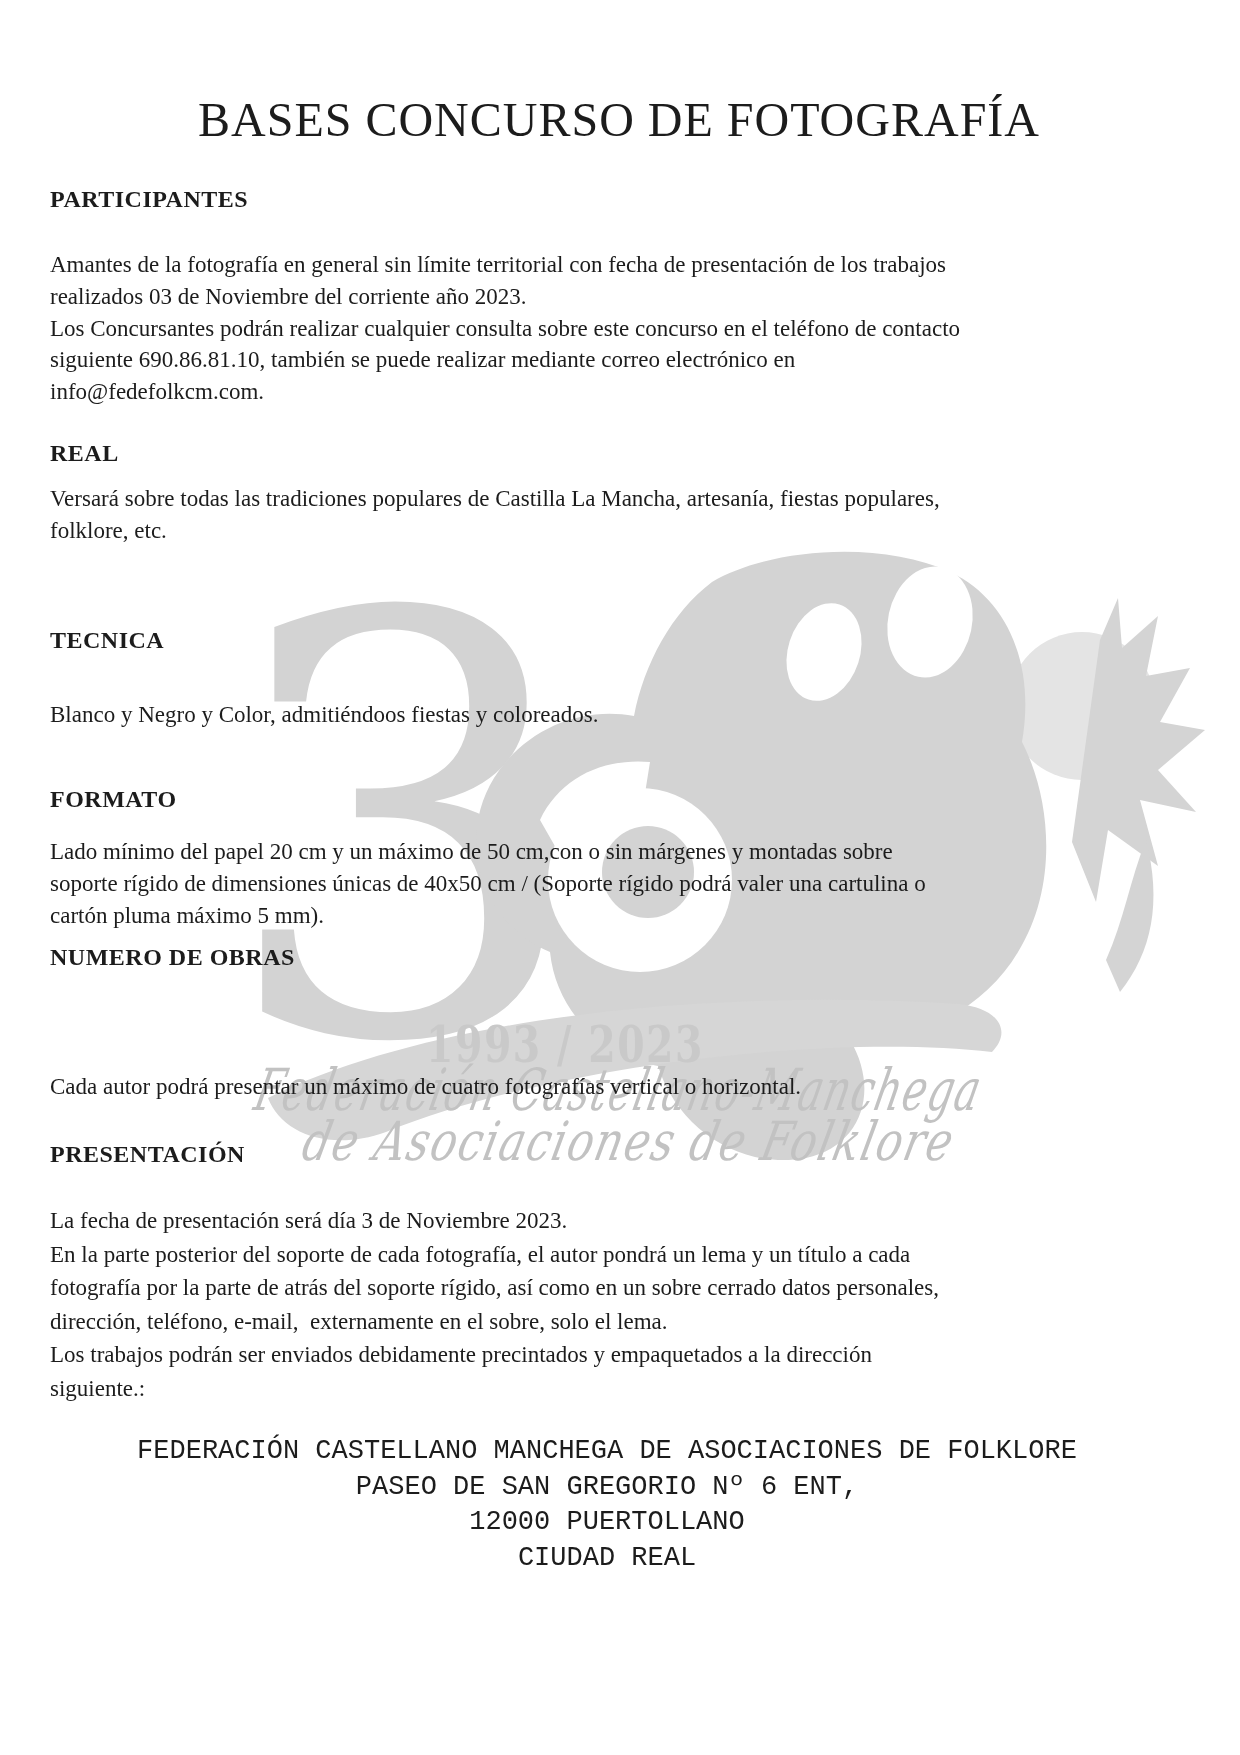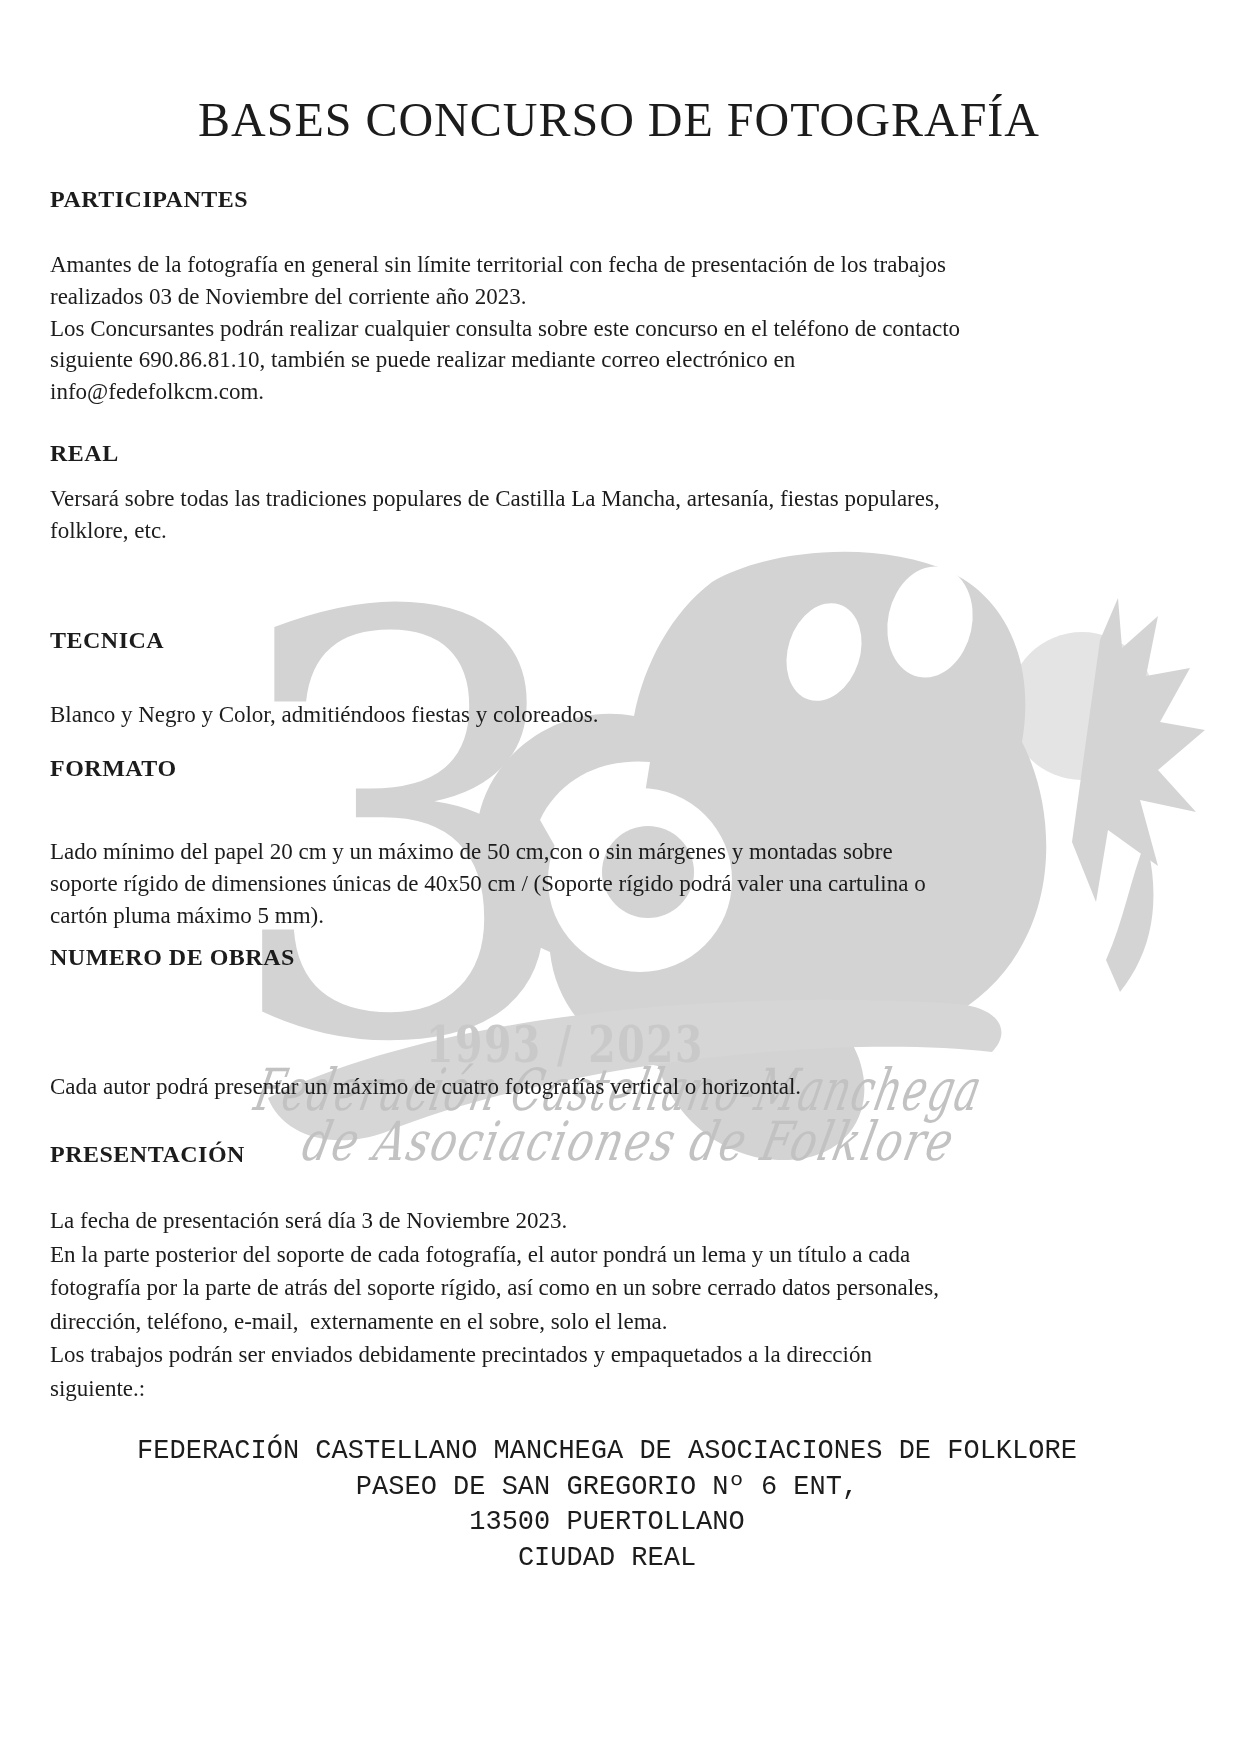--- a/index.html
+++ b/index.html
@@ -19,21 +19,21 @@
     position:absolute;left:50px;margin:0;
     font-size:24px;font-weight:bold;letter-spacing:.5px;white-space:pre;
   }
   .sec-p{
     position:absolute;left:50px;margin:0;
     font-size:23px;line-height:31.8px;white-space:pre;
   }
   .h0{top:186px}.p0{top:249px}
   .h1{top:440px}.p1{top:483px}
   .h2{top:627px}.p2{top:699px}
-  .h3{top:755px}.p3{top:836px}
+  .h3{top:786px}.p3{top:836px}
   .h4{top:944px}.p4{top:1071px}
   .h5{top:1141px}.p5{top:1204px;line-height:33.6px}
   .address{
     position:absolute;top:1434px;left:0;width:1214px;
     text-align:center;font-size:27px;line-height:35.6px;font-family:Liberation Mono, monospace;
   }
   .wm-years{
     font-family:"DejaVu Serif","Liberation Serif",serif;
     font-weight:bold;font-size:50px;letter-spacing:2px;
   }
@@ -99,17 +99,17 @@
   <p class="sec-p p5">La fecha de presentación será día 3 de Noviembre 2023.
 En la parte posterior del soporte de cada fotografía, el autor pondrá un lema y un título a cada
 fotografía por la parte de atrás del soporte rígido, así como en un sobre cerrado datos personales,
 dirección, teléfono, e-mail,  externamente en el sobre, solo el lema.
 Los trabajos podrán ser enviados debidamente precintados y empaquetados a la dirección
 siguiente.:</p>
 
   <div class="address">
     <div>FEDERACIÓN CASTELLANO MANCHEGA DE ASOCIACIONES DE FOLKLORE</div>
     <div>PASEO DE SAN GREGORIO Nº 6 ENT,</div>
-    <div>13500 PUERTOLLANO</div>
+    <div>12000 PUERTOLLANO</div>
     <div>CIUDAD REAL</div>
   </div>
 
 </div>
 
 </body></html>

